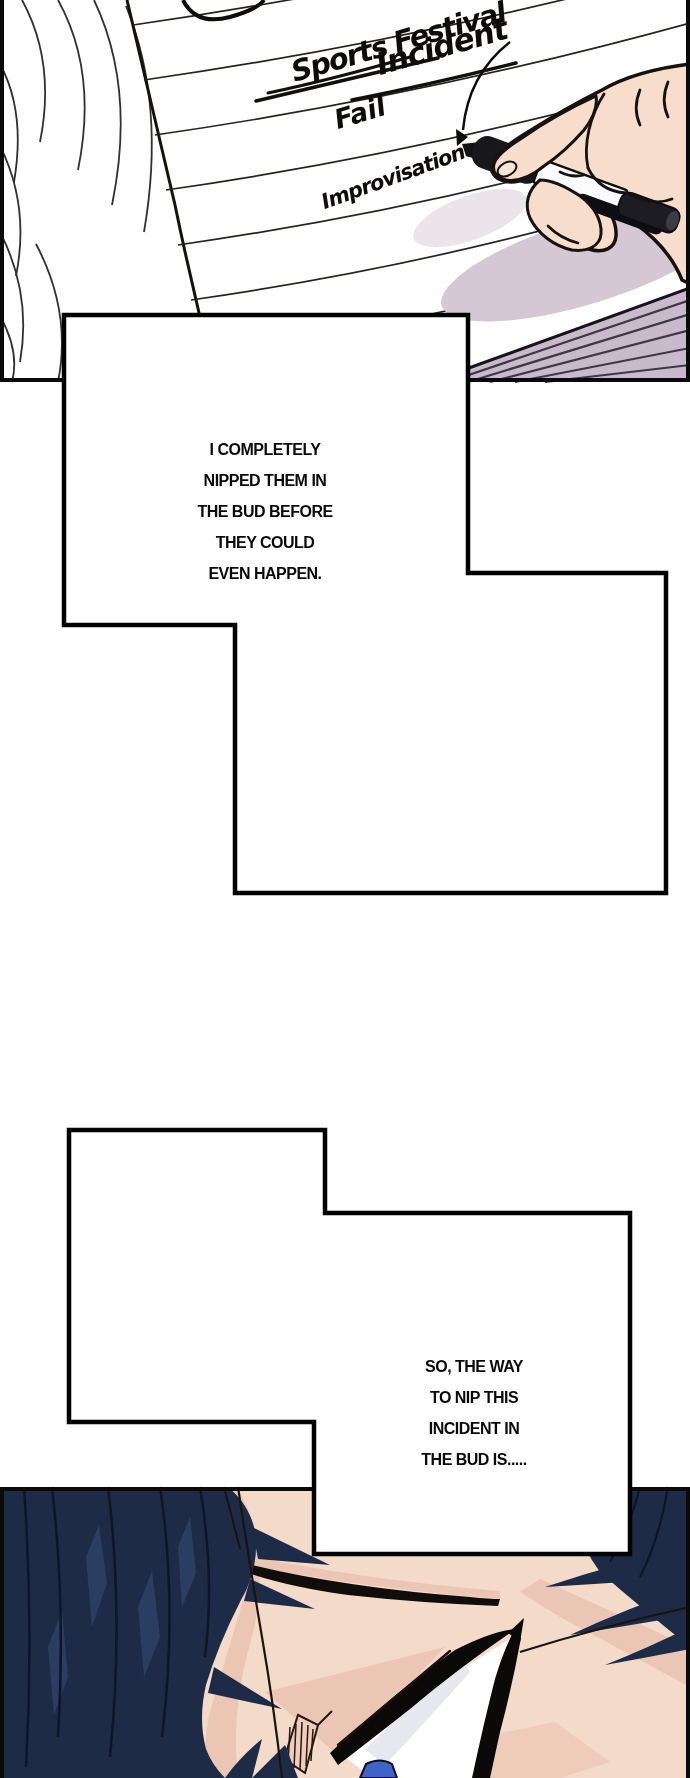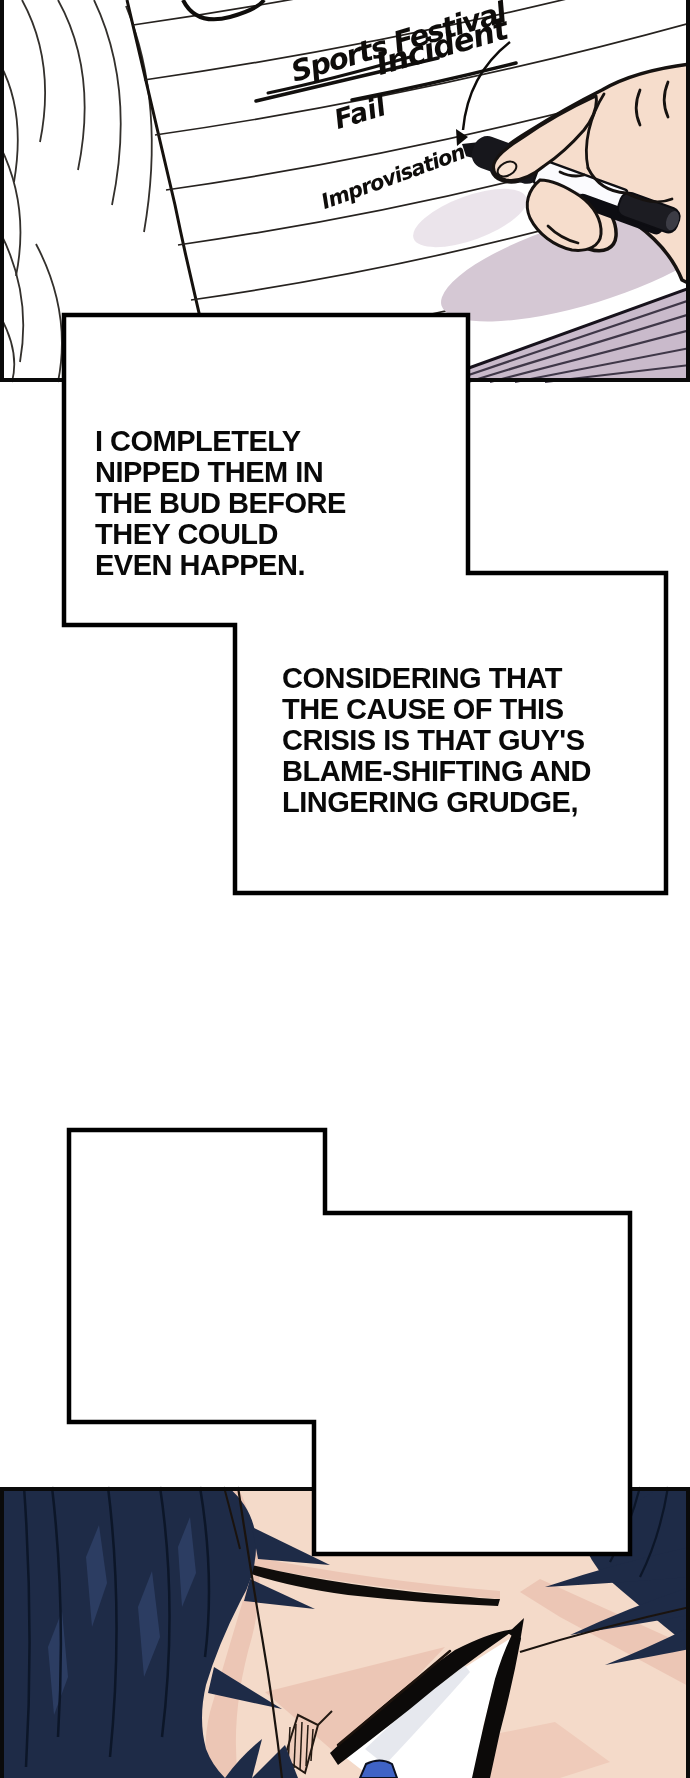--- a/index.html
+++ b/index.html
@@ -7,22 +7,22 @@
         font-family:"Liberation Sans",sans-serif;}
   #art{position:absolute;left:0;top:0;z-index:0;}
   .hw{position:absolute;z-index:1;color:#0e0c0a;
       font-family:"DejaVu Sans",sans-serif;font-style:italic;font-weight:bold;
       text-align:center;white-space:nowrap;}
   #hw-title{left:268px;top:25px;width:260px;font-size:29px;letter-spacing:-1.5px;transform:rotate(-16deg);}
   #hw-incident{left:354px;top:28px;width:175px;font-size:31px;letter-spacing:-1px;transform:rotate(-16deg);}
   #hw-fail{left:320px;top:97px;width:80px;font-size:27px;transform:rotate(-17deg);}
   #hw-improv{left:313px;top:165px;width:160px;font-size:21px;letter-spacing:-1px;transform:rotate(-20deg);}
   .bubble-text{position:absolute;z-index:2;color:#090909;font-weight:700;
-      font-family:"Liberation Sans",sans-serif;font-size:29px;line-height:31px;
-      letter-spacing:-0.5px;text-align:left;white-space:pre-line;}
+      font-family:"Liberation Sans",sans-serif;font-size:16px;line-height:31px;
+      letter-spacing:-0.5px;text-align:center;white-space:pre-line;margin-top:8px;}
   #bt1{left:95px; top:426px; width:340px;}
   #bt2{left:282px;top:663px; width:340px;}
   #bt3{left:60px; top:1218px;width:300px;}
   #bt4{left:304px;top:1343px;width:340px;}
 </style>
 </head>
 <body>
 
 <div id="page">
 
@@ -217,19 +217,18 @@
   <div class="hw" id="hw-title">Sports Festival</div>
   <div class="hw" id="hw-incident">Incident</div>
   <div class="hw" id="hw-fail">Fail</div>
   <div class="hw" id="hw-improv">Improvisation</div>
 
   <div class="bubble-text" id="bt1">I COMPLETELY
 NIPPED THEM IN
 THE BUD BEFORE
 THEY COULD
 EVEN HAPPEN.</div>
-  <div class="bubble-text" id="bt2">CONSIDERING THAT
-THE CAUSE OF THIS
-CRISIS IS THAT GUY'S
-BLAME-SHIFTING AND
-LINGERING GRUDGE,</div>
+  <div class="bubble-text" id="bt4">SO, THE WAY
+TO NIP THIS
+INCIDENT IN
+THE BUD IS.....</div>
 
 </div>
 
 </body></html>

